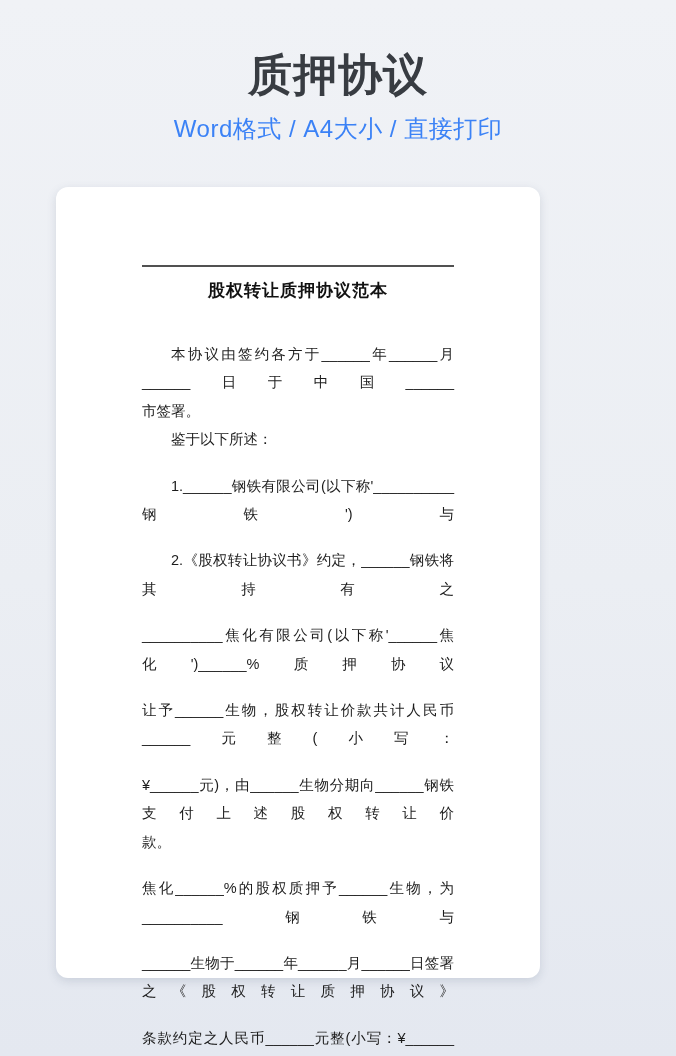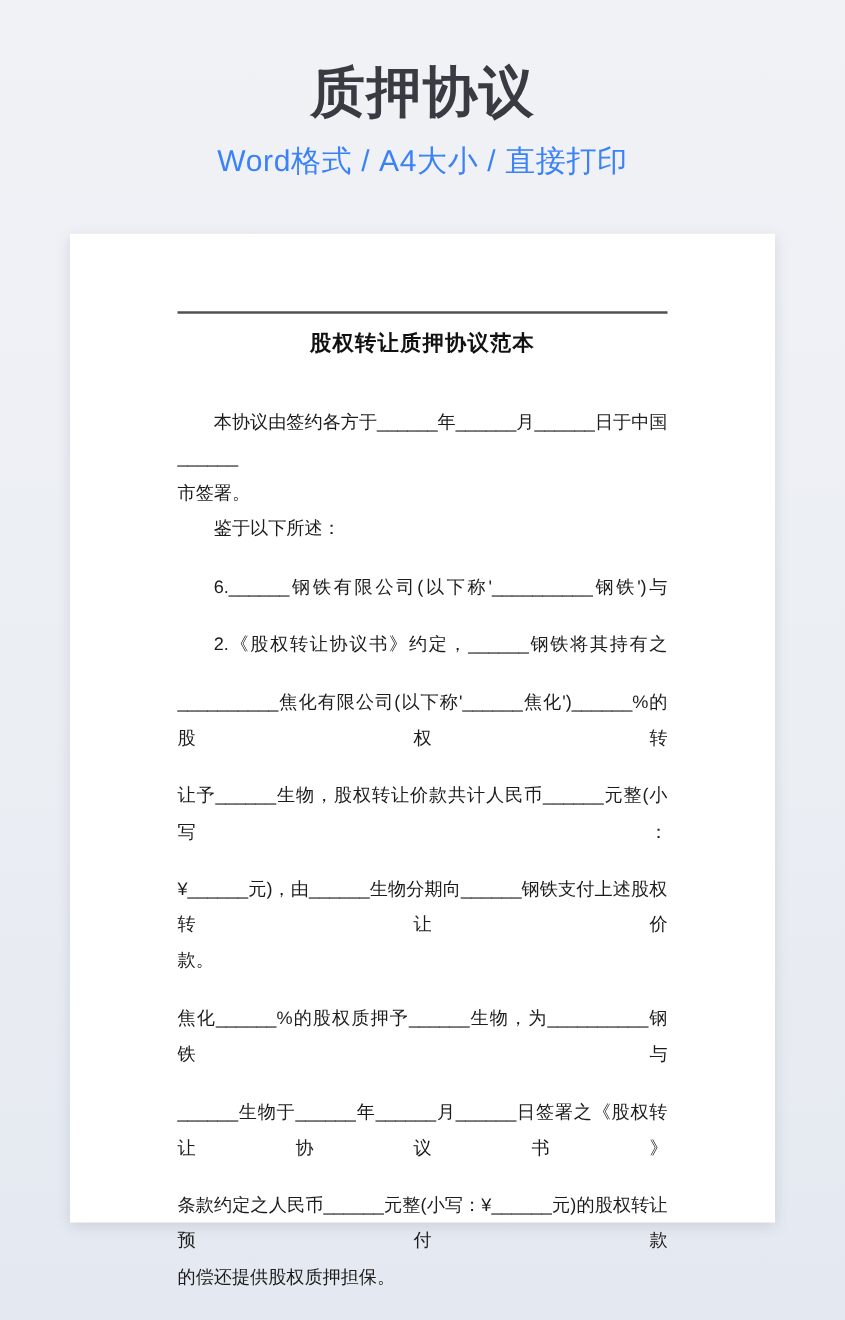--- a/index.html
+++ b/index.html
@@ -25,24 +25,25 @@
   }
   .header .subtitle {
     margin-top: 12px;
     font-size: 24px;
     color: #3b82f6;
     letter-spacing: 0.5px;
   }
   .paper {
     position: absolute;
     left: 56px; top: 187px;
-    width: 564px; height: 791px;
+    width: 484px; height: 791px;
     background: #ffffff;
     box-shadow: 0 3px 10px rgba(80, 95, 120, 0.18);
-    padding: 0 86px;
+    padding: 16px 86px;
+    border-radius: 12px;
   }
   .rule {
     margin-top: 62px;
     border: none;
     border-top: 2px solid #515151;
     width: 100%;
   }
   .doc-title {
     margin-top: 12px;
     text-align: center;
@@ -78,25 +79,25 @@
   <div class="subtitle">Word格式 / A4大小 / 直接打印</div>
 </div>
 
 <div class="paper">
   <hr class="rule">
   <div class="doc-title">股权转让质押协议范本</div>
   <div class="doc-body">
       <div class="line indent fill">本协议由签约各方于______年______月______日于中国______</div>
       <div class="line">市签署。</div>
       <div class="line indent">鉴于以下所述：</div>
-      <div class="line indent fill">6.______钢铁有限公司(以下称'__________钢铁')与</div>
+      <div class="line indent fill">1.______钢铁有限公司(以下称'__________钢铁')与</div>
       <div class="line indent fill">2.《股权转让协议书》约定，______钢铁将其持有之</div>
-      <div class="line fill">__________焦化有限公司(以下称'______焦化')______%的股权转</div>
+      <div class="line fill">__________焦化有限公司(以下称'______焦化')______%质押协议</div>
       <div class="line fill">让予______生物，股权转让价款共计人民币______元整(小写：</div>
       <div class="line fill">¥______元)，由______生物分期向______钢铁支付上述股权转让价</div>
       <div class="line">款。</div>
       <div class="line fill">焦化______%的股权质押予______生物，为__________钢铁与</div>
-      <div class="line fill">______生物于______年______月______日签署之《股权转让协议书》</div>
+      <div class="line fill">______生物于______年______月______日签署之《股权转让质押协议》</div>
       <div class="line fill">条款约定之人民币______元整(小写：¥______元)的股权转让预付款</div>
       <div class="line">的偿还提供股权质押担保。</div>
     </div>
 
 </div>
 
 </body></html>

